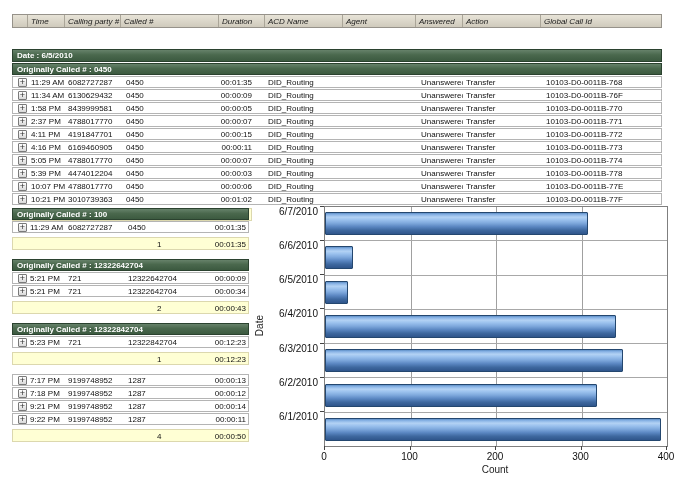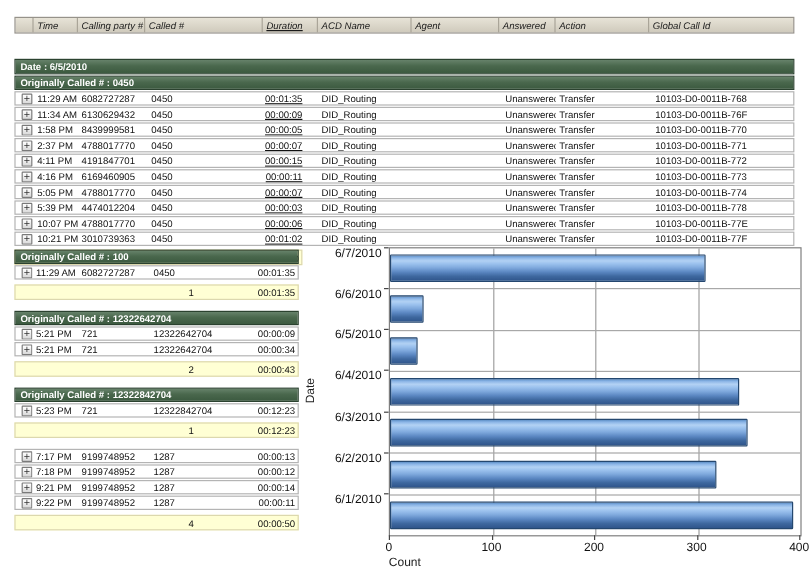--- a/index.html
+++ b/index.html
@@ -7,21 +7,21 @@
        font-family:"Liberation Sans",sans-serif;overflow:hidden;}
 
   
   .main-table{position:absolute;left:12px;top:14px;width:650px;}
   .hdr{display:flex;height:14px;background:linear-gradient(180deg,#e7e3d7,#cfcabc);
        border:1px solid #96928a;box-sizing:border-box;font-style:italic;font-size:8px;color:#1a1a1a;}
   .hcell{height:100%;display:flex;align-items:center;padding-left:3px;box-sizing:border-box;
          border-right:1px solid #aaa598;overflow:hidden;white-space:nowrap;}
   .hcell:last-child{border-right:none;}
   .c0{width:15px;flex:none;} .c1{width:37px;flex:none;} .c2{width:56px;flex:none;text-align:center;}
-  .c3{width:98px;flex:none;} .c4{width:46px;flex:none;text-decoration:underline;} .c5{width:78px;flex:none;}
+  .c3{width:98px;flex:none;} .c4{width:46px;flex:none;} .c5{width:78px;flex:none;}
   .c6{width:73px;flex:none;} .c7{width:47px;flex:none;} .c8{width:78px;flex:none;}
   .c9{flex:1;}
 
   .band{height:13px;display:flex;align-items:center;color:#ffffff;font-weight:bold;font-size:8px;
         padding-left:4px;box-sizing:border-box;border:1px solid #2b422f;
         background:linear-gradient(180deg,#66826a 0%,#4a684d 45%,#3c5a40 100%);margin-top:21px;}
   .band.group{height:12px;margin-top:1px;}
 
   .row{display:flex;height:12px;margin-top:1px;border:1px solid #b4b4b4;background:#ffffff;
        box-sizing:border-box;font-size:8px;color:#111;align-items:center;}
@@ -59,21 +59,21 @@
   .vgrid{position:absolute;top:0;bottom:0;width:1px;background:#a0a0a0;z-index:1;}
   .chart-rows{position:absolute;left:0;top:0;right:0;bottom:0;display:flex;flex-direction:column;z-index:2;}
   .crow{flex:1;display:flex;align-items:center;position:relative;box-sizing:border-box;}
   .crow + .crow{border-top:1px solid #a8a8a8;}
   .bar{height:23px;border:1px solid #24476f;border-radius:1px;box-sizing:border-box;
        background:linear-gradient(180deg,#5f90c7 0%,#8ab4e6 8%,#b3d2f4 20%,#9cc2ee 32%,
                   #7fa9dd 48%,#5b87c2 65%,#3e689f 82%,#2f558b 100%);}
   .xaxis{position:absolute;left:68px;top:240px;width:342px;height:18px;}
   .xmark{position:absolute;top:0;width:1px;height:4px;background:#444;}
   .xtick{position:absolute;top:5px;transform:translateX(-50%);font-size:10px;}
-  .xlabel{position:absolute;left:68px;top:258px;width:342px;text-align:left;font-size:10px;color:#222;}
+  .xlabel{position:absolute;left:68px;top:258px;width:342px;text-align:center;font-size:10px;color:#222;}
 </style>
 </head>
 <body>
 
 <div class="main-table">
   <div class="hdr">
     <div class="hcell c0"></div>
     <div class="hcell c1">Time</div>
     <div class="hcell c2">Calling party #</div>
     <div class="hcell c3">Called #</div>

